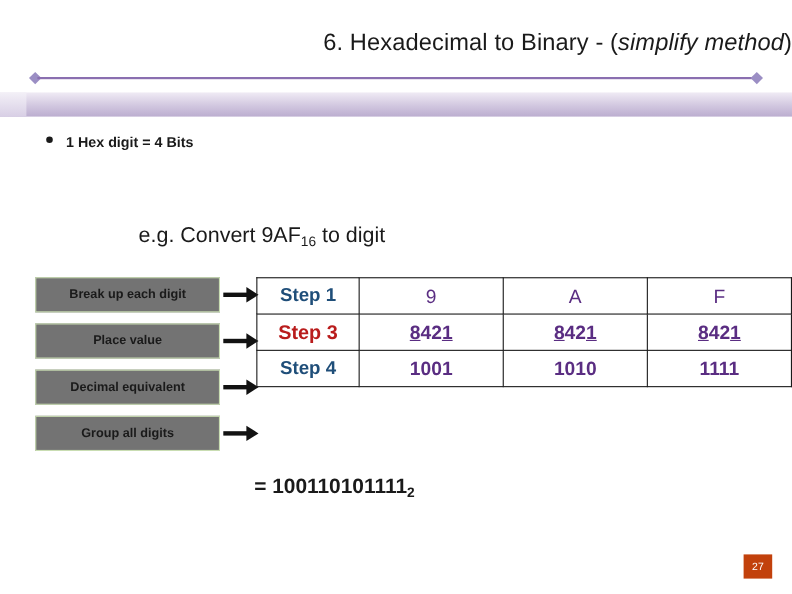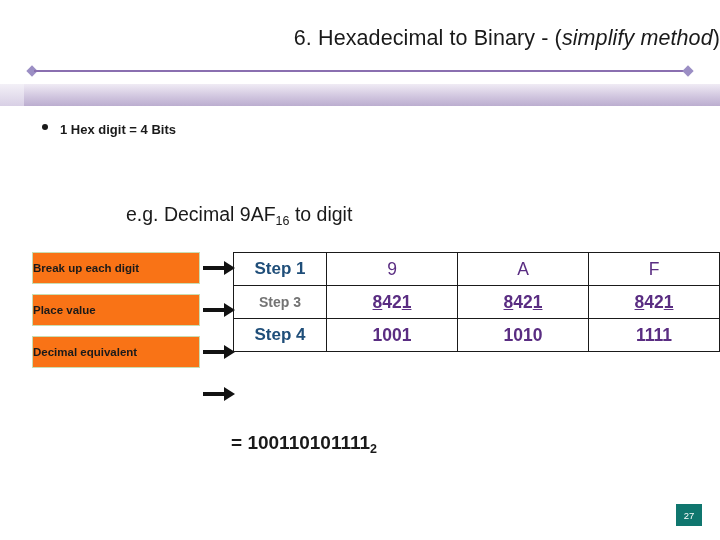--- a/index.html
+++ b/index.html
@@ -118,25 +118,26 @@
   
   .labels {
     position: absolute;
     top: 252px;
     left: 32px;
     width: 168px;
   }
   .label-box {
     width: 168px;
     height: 32px;
-    background: #f97316;
+    background: #737373;
     border: 1px solid #c9ddb2;
     box-sizing: border-box;
     display: flex;
     align-items: center;
+    justify-content: center;
     font-size: 11.5px;
     font-weight: bold;
     color: #1a1a1a;
     margin-bottom: 10px;
   }
 
   
   .arrows {
     position: absolute;
     top: 252px;
@@ -222,21 +223,21 @@
     top: 4px;
   }
 
   
   .page-num {
     position: absolute;
     right: 18px;
     bottom: 14px;
     width: 26px;
     height: 22px;
-    background: #0f766e;
+    background: #c2410c;
     color: #ffffff;
     font-size: 9.5px;
     display: flex;
     align-items: center;
     justify-content: center;
   }
 </style>
 </head>
 <body>
 
@@ -252,32 +253,35 @@
 
 <div class="band"></div>
 <div class="band-accent"></div>
 
 <div class="bullet-row">
   <span class="bullet-dot"></span>
   <span>1 Hex digit = 4 Bits</span>
 </div>
 
 <div class="eg-line">
-  <span>e.g. Decimal 9AF</span><sub>16</sub><span> to digit</span>
+  <span>e.g. Convert 9AF</span><sub>16</sub><span> to digit</span>
 </div>
 
 <div class="labels">
   <div class="label-box">
     <span>Break up each digit</span>
   </div>
   <div class="label-box">
     <span>Place value</span>
   </div>
   <div class="label-box">
     <span>Decimal equivalent</span>
+  </div>
+  <div class="label-box">
+    <span>Group all digits</span>
   </div>
 </div>
 
 <div class="arrows">
   <div class="arrow">
       <div class="shaft"></div>
       <div class="head"></div>
     </div>
   <div class="arrow">
       <div class="shaft"></div>
@@ -295,21 +299,21 @@
 
 <table class="table">
   <tbody>
     <tr>
       <td class="step">Step 1</td>
       <td class="val">9</td>
       <td class="val">A</td>
       <td class="val">F</td>
     </tr>
     <tr>
-      <td class="val bold pv" style="width:80px;color:#737373;font-size:14px;">Step 3</td>
+      <td class="val bold pv" style="width:80px;color:#b91c1c;font-size:18px;">Step 3</td>
       <td class="val bold pv"><span class="g1">8</span><span class="g2">42</span><span class="g3">1</span></td>
       <td class="val bold pv"><span class="g1">8</span><span class="g2">42</span><span class="g3">1</span></td>
       <td class="val bold pv"><span class="g1">8</span><span class="g2">42</span><span class="g3">1</span></td>
     </tr>
     <tr>
       <td class="step">Step 4</td>
       <td class="val bold">1001</td>
       <td class="val bold">1010</td>
       <td class="val bold">1111</td>
     </tr>

